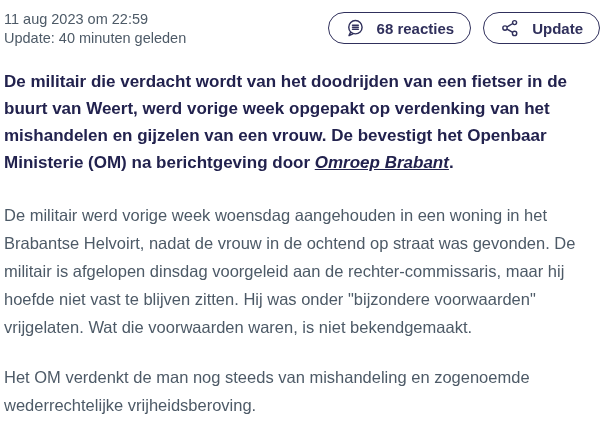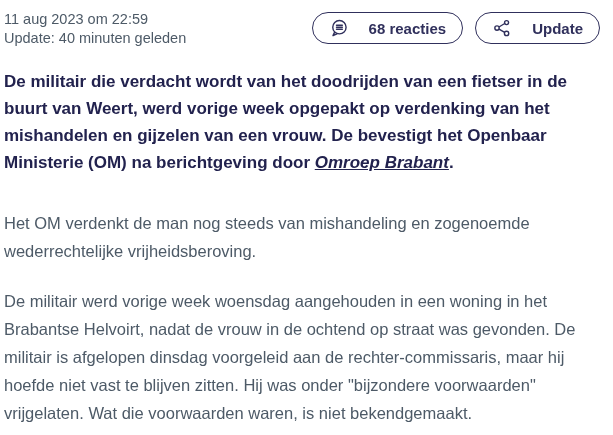--- a/index.html
+++ b/index.html
@@ -27,37 +27,37 @@
     padding-top: 2px;
   }
   .actions {
     display: flex;
     gap: 12px;
     padding-top: 4px;
   }
   .pill-btn {
     display: inline-flex;
     align-items: center;
-    gap: 20px;
+    gap: 12px;
     height: 32px;
     padding: 0 16px;
     background: #ffffff;
     border: 1.5px solid #30305c;
     border-radius: 17px;
     color: #30305c;
     font-family: "Liberation Sans", "DejaVu Sans", sans-serif;
     font-size: 15px;
     font-weight: bold;
     cursor: pointer;
     white-space: nowrap;
   }
   .pill-btn svg { display: block; }
   .intro {
     margin-top: 20px;
-    margin-bottom: 33px;
+    margin-bottom: 25px;
     color: #22224e;
     font-size: 17px;
     font-weight: bold;
     line-height: 27px;
     max-width: 600px;
   }
   .intro a {
     color: #22224e;
     font-style: italic;
     text-decoration: underline;
@@ -104,17 +104,17 @@
             <line x1="8.4" y1="13.3" x2="15.2" y2="17.3"></line>
           </svg>
         </span>
         <span>Update</span>
       </button>
     </div>
   </div>
 
   <p class="intro"><span>De militair die verdacht wordt van het doodrijden van een fietser in de buurt van Weert, werd vorige week opgepakt op verdenking van het mishandelen en gijzelen van een vrouw. De bevestigt het Openbaar Ministerie (OM) na berichtgeving door </span><a href="#">Omroep Brabant</a><span>.</span></p>
 
+  <p class="body-par">De militair werd vorige week woensdag aangehouden in een woning in het Brabantse Helvoirt, nadat de vrouw in de ochtend op straat was gevonden. De militair is afgelopen dinsdag voorgeleid aan de rechter-commissaris, maar hij hoefde niet vast te blijven zitten. Hij was onder "bijzondere voorwaarden" vrijgelaten. Wat die voorwaarden waren, is niet bekendgemaakt.</p>
+
   <p class="body-par">Het OM verdenkt de man nog steeds van mishandeling en zogenoemde wederrechtelijke vrijheidsberoving.</p>
-
-  <p class="body-par">De militair werd vorige week woensdag aangehouden in een woning in het Brabantse Helvoirt, nadat de vrouw in de ochtend op straat was gevonden. De militair is afgelopen dinsdag voorgeleid aan de rechter-commissaris, maar hij hoefde niet vast te blijven zitten. Hij was onder "bijzondere voorwaarden" vrijgelaten. Wat die voorwaarden waren, is niet bekendgemaakt.</p>
 
 </div>
 
 </body></html>

